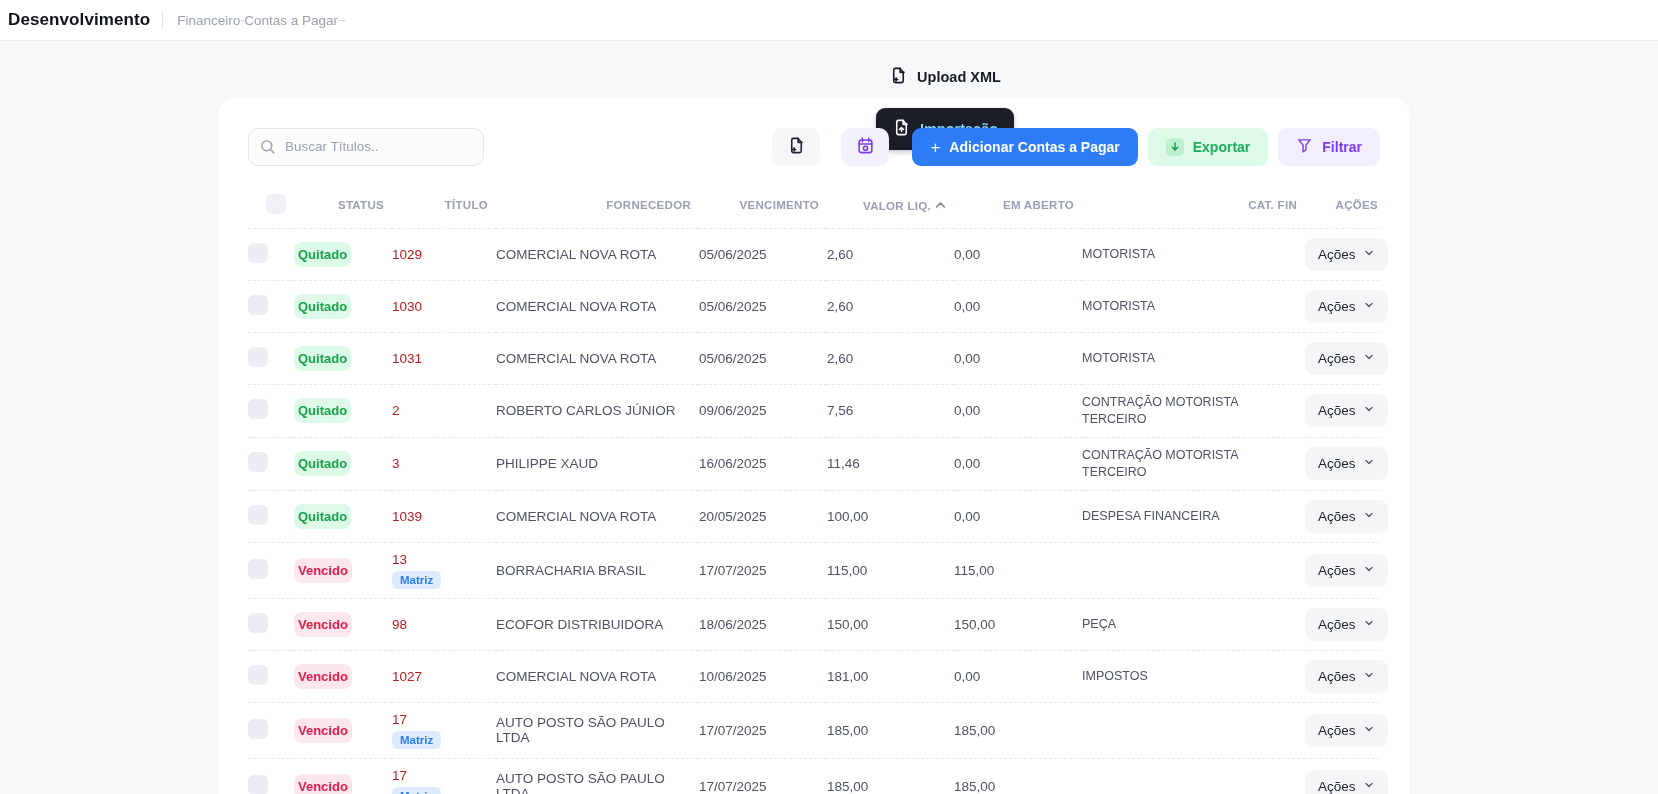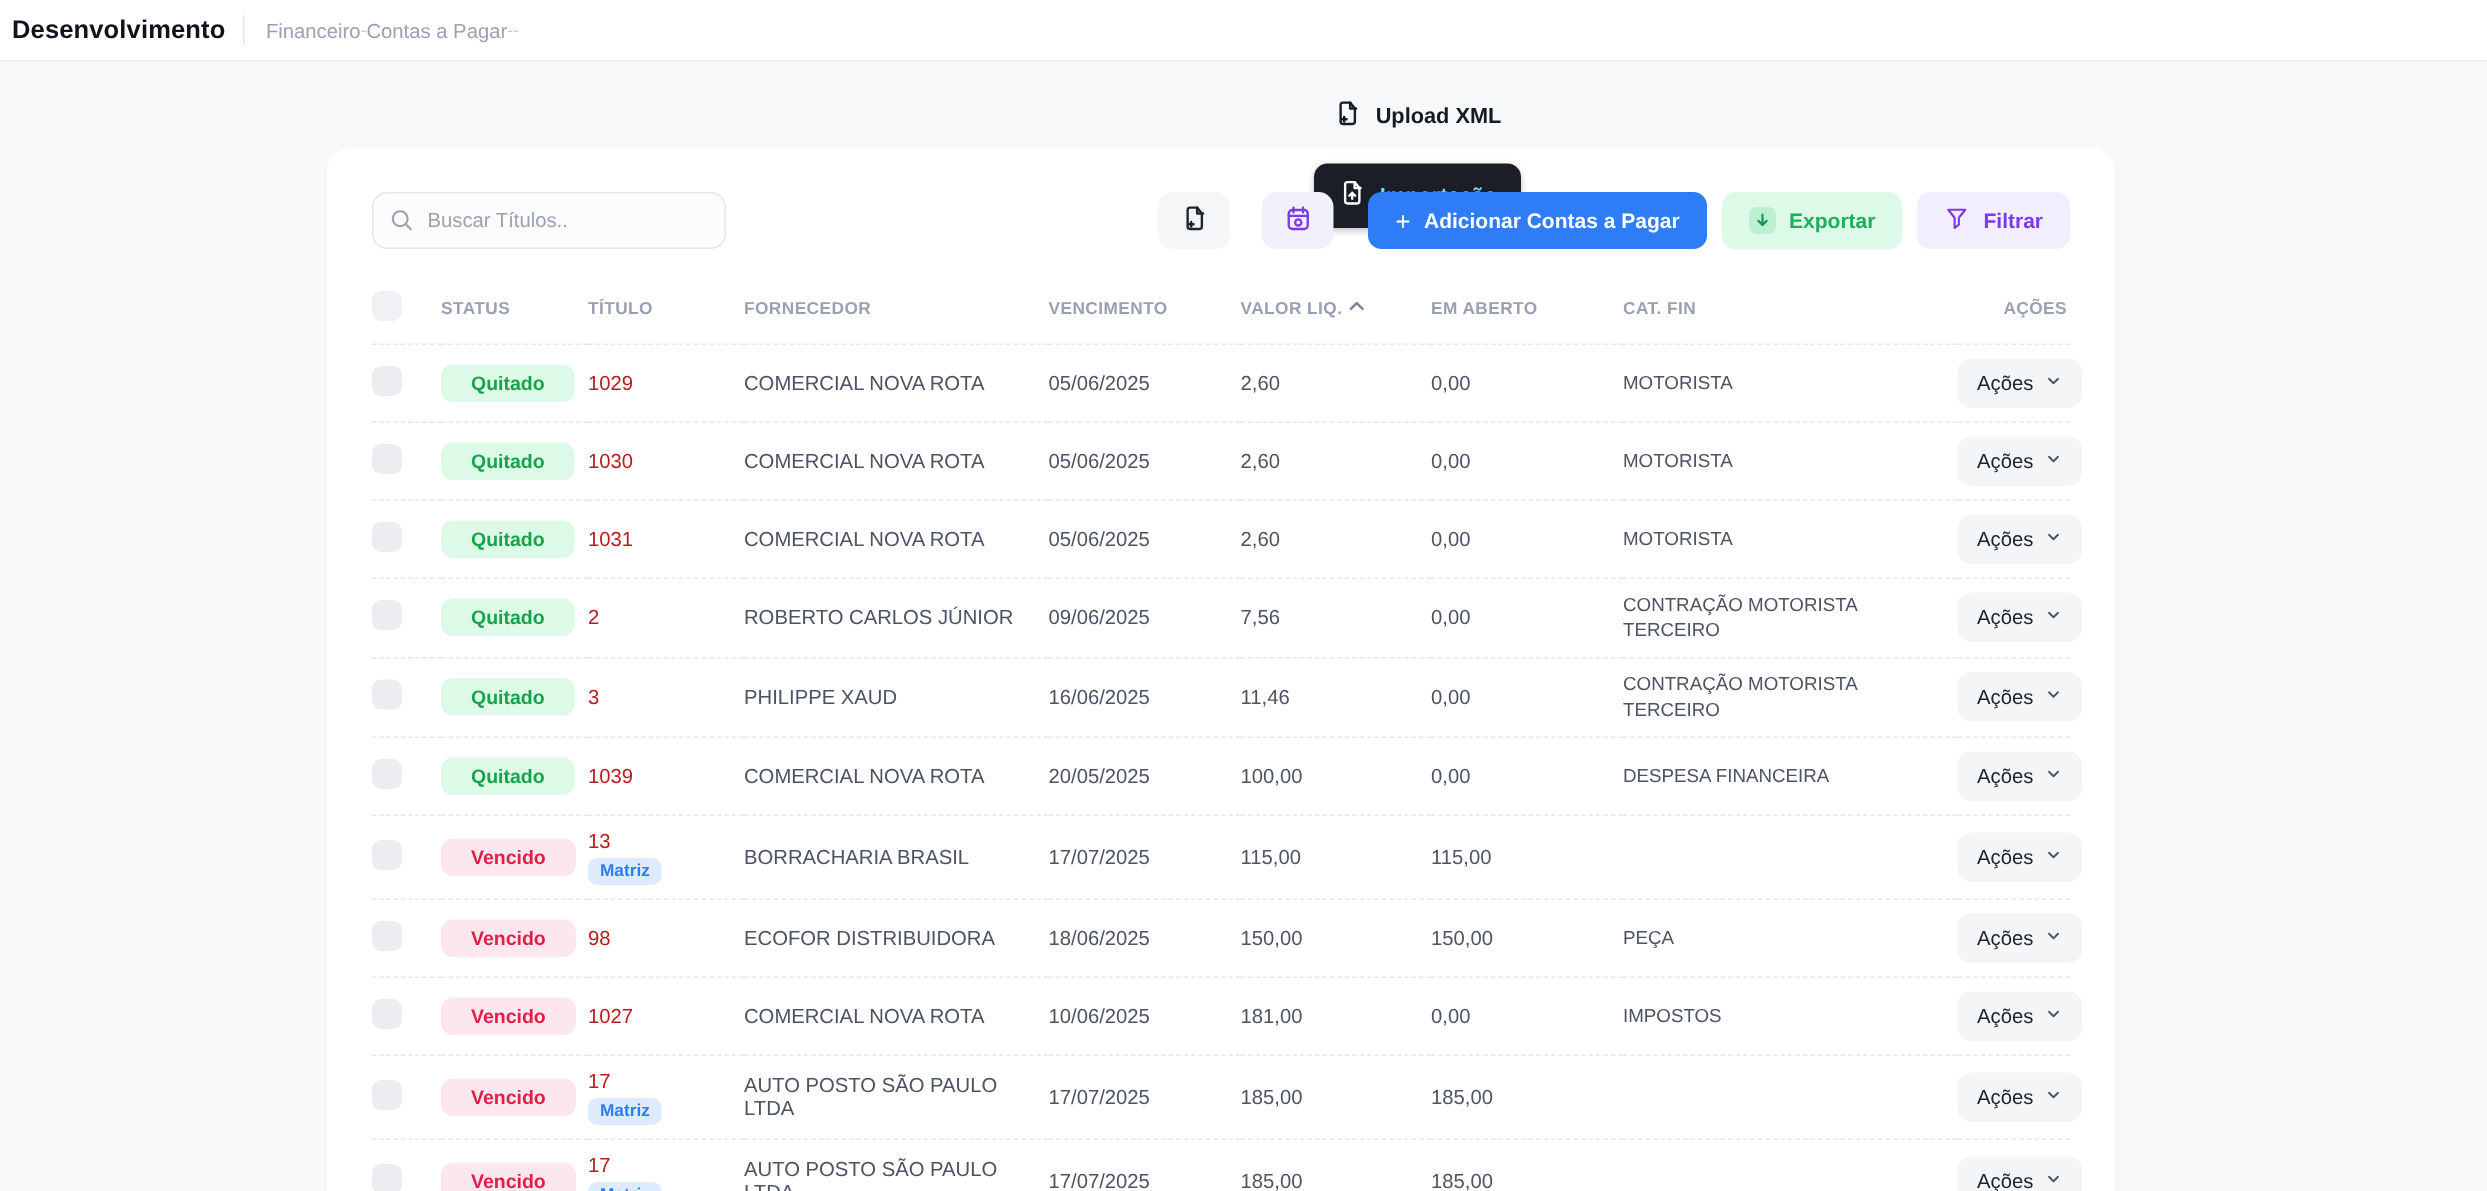--- a/index.html
+++ b/index.html
@@ -44,27 +44,27 @@
     font-family:inherit; font-size:14px; font-weight:600; cursor:pointer; padding:0 18px; }
   .btn.primary { background:var(--primary,#2f7df6); color:#fff; margin-right:10px; }
   .btn.primary .plus { font-size:17px; font-weight:500; line-height:1; }
   .btn.success { background:var(--success-bg,#ddf9e7); color:var(--success,#1fae5e); margin-right:10px; }
   .btn.success .dl-box { width:18px; height:18px; border-radius:5px; background:#bdf0d0;
     display:flex; align-items:center; justify-content:center; }
   .btn.violet { background:var(--violet-bg,#f3eefe); color:var(--violet,#7c3aed); }
 
   
   table { width:100%; border-collapse:collapse; table-layout:fixed; margin-top:18px; }
-  th { font-size:11.5px; font-weight:700; color:#99a0b2; text-align:left; letter-spacing:.3px;
+  th { font-size:11.5px; font-weight:700; color:#99a0b2; text-align:right; letter-spacing:.3px;
     padding:10px 8px 12px 0; border-bottom:1px dashed #e4e7ec; white-space:nowrap; }
   th.r, td.r-cell { text-align:right; padding-right:2px; }
   td { padding:9px 8px 9px 0; border-bottom:1px dashed #e4e7ec; vertical-align:middle;
     font-size:13.5px; color:#4c5362; }
   .checkbox { display:inline-block; width:20px; height:20px; border-radius:6px; background:#ecedf1; cursor:pointer; }
-  .pill { display:inline-block; padding:5px 20px; border-radius:8px; font-size:13px; font-weight:700; }
+  .pill { display:inline-block; padding:5px 4px; border-radius:8px; font-size:13px; font-weight:700; }
   .pill.quitado { background:var(--success-bg,#ddf9e7); color:#17a34a; }
   .pill.vencido { background:var(--danger-bg,#fde7ef); color:var(--danger,#e11d48); }
   .titulo-num { font-size:13.5px; color:#b91c1c; font-weight:500; }
   .matriz-badge { display:inline-block; margin-top:4px; padding:3px 8px; border-radius:6px;
     background:var(--matriz-bg,#dcebfd); color:var(--matriz,#2f7df6); font-size:11.5px; font-weight:700; }
   .catfin { display:inline-block; max-width:160px; font-size:12.5px; line-height:1.35; }
   .acoes-btn { display:inline-flex; align-items:center; gap:7px; background:#f4f5f7; border:none;
     border-radius:9px; height:33px; padding:0 13px; font-family:inherit; font-size:13.5px;
     color:#20242f; cursor:pointer; }
   .sort-ic { margin-left:4px; vertical-align:1px; }

